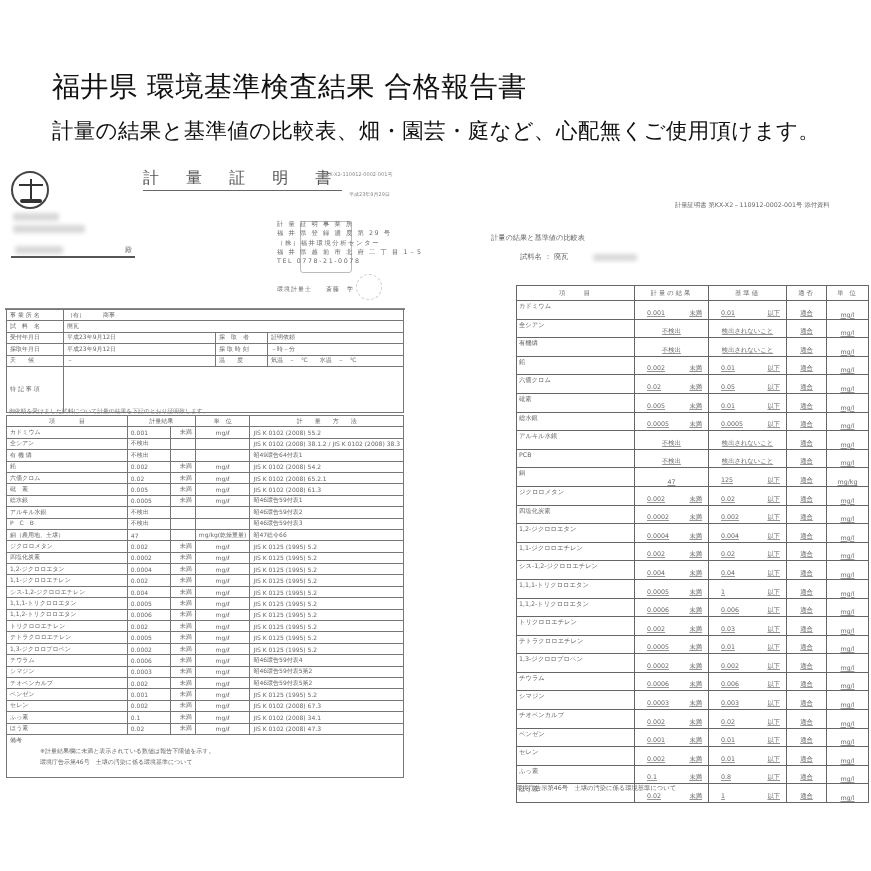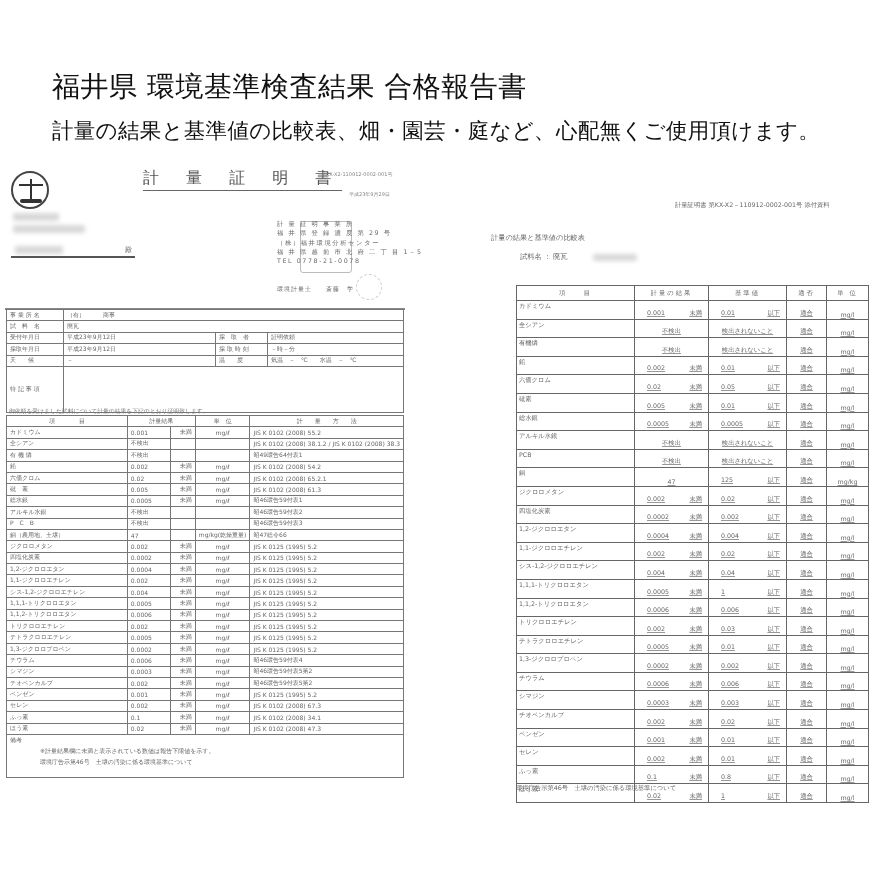--- a/index.html
+++ b/index.html
@@ -36,21 +36,21 @@
   .res-table { top: 252px; width: 398px; }
   .res-table td.c { text-align: center; }
   .res-table td.r { text-align: right; }
   .res-table .notes td { height: 43px; vertical-align: top; padding-top: 1px; }
   .notes-body { padding-left: 30px; line-height: 11px; }
 
   
   .doc-right { position: absolute; left: 480px; top: 195px; width: 391px; height: 610px; color: #555; }
   .r-ref { position: absolute; left: 195px; top: 6px; font-size: 6.3px; color: #666; white-space: nowrap; }
   .r-title { position: absolute; left: 11px; top: 26px; font-size: 7.2px; color: #666; margin-top: 12px; }
-  .r-sample { position: absolute; left: 40px; top: 57px; font-size: 7.3px; color: #666; font-family: Liberation Serif, serif; }
+  .r-sample { position: absolute; left: 40px; top: 57px; font-size: 7.3px; color: #666; }
   table.rt { position: absolute; left: 36px; top: 90px; width: 353px; border-collapse: collapse; font-size: 6.3px; color: #666; }
   table.rt td { border: 1px solid #666; height: 18.6px; padding: 0 2px; white-space: nowrap; }
   table.rt thead td { height: 15px; text-align: center; letter-spacing: 2px; }
   table.rt td.nm { vertical-align: top; padding-top: 1px; width: 118px; }
   table.rt td.val { vertical-align: bottom; padding-bottom: 1px; }
   .ul { text-decoration: underline; text-decoration-color: #999; }
   .vrow { display: flex; justify-content: space-between; padding: 0 4px 0 10px; }
   .ctr { text-align: center; }
   .r-foot { position: absolute; left: 36px; top: 589px; font-size: 6.3px; color: #666; }
 </style>

